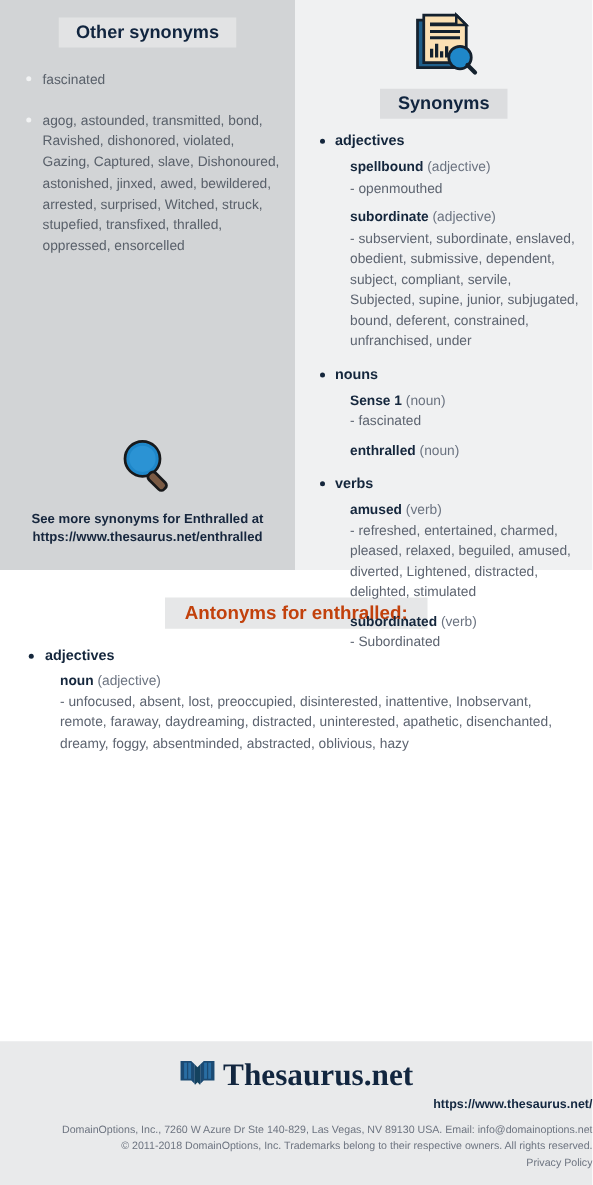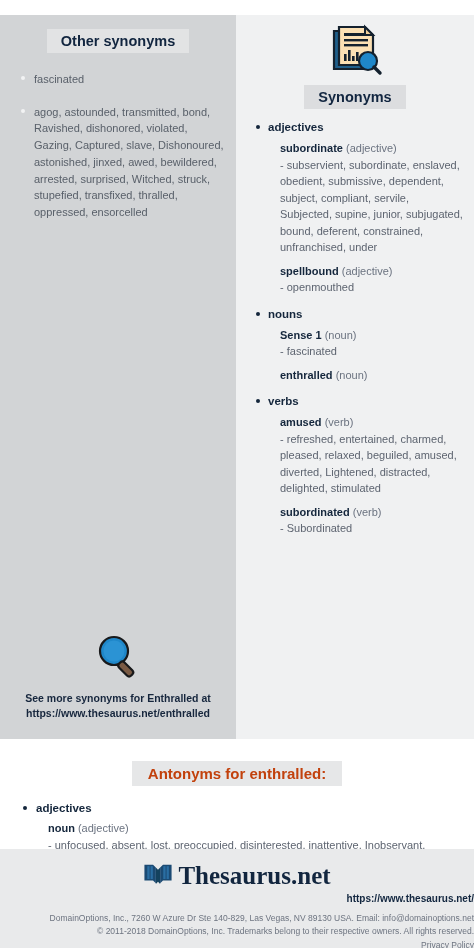--- a/index.html
+++ b/index.html
@@ -45,23 +45,22 @@
     color: #1b3a5c;
     letter-spacing: -0.2px;
     padding-right: 18px;
   }
   .header-title .l2 { display: block; }
 
   
   .columns {
     position: relative;
     display: flex;
-    height: 724px;
+    height: 456px;
     align-items: stretch;
-    margin-top: 15px;
   }
   .col-left {
     width: 236px;
     min-width: 236px;
     background: #d2d4d6;
     padding: 0 12px;
     position: relative;
   }
   .col-right {
     flex: 1;
@@ -295,28 +294,28 @@
         </span>
       </div>
 
       <div class="pill-wrap">
         <span class="pill pill-right">Synonyms</span>
       </div>
 
       <div class="pos-group">
         <div class="pos-head">adjectives</div>
         <div class="sense">
+          <span class="sense-word">spellbound</span>
+          <span class="sense-pos">(adjective)</span>
+          <span class="sense-words">- openmouthed</span>
+        </div>
+        <div class="sense">
           <span class="sense-word">subordinate</span>
           <span class="sense-pos">(adjective)</span>
           <span class="sense-words">- subservient, subordinate, enslaved, obedient, submissive, dependent, subject, compliant, servile, Subjected, supine, junior, subjugated, bound, deferent, constrained, unfranchised, under</span>
-        </div>
-        <div class="sense">
-          <span class="sense-word">spellbound</span>
-          <span class="sense-pos">(adjective)</span>
-          <span class="sense-words">- openmouthed</span>
         </div>
       </div>
 
       <div class="pos-group">
         <div class="pos-head">nouns</div>
         <div class="sense">
           <span class="sense-word">Sense 1</span>
           <span class="sense-pos">(noun)</span>
           <span class="sense-words">- fascinated</span>
         </div>

